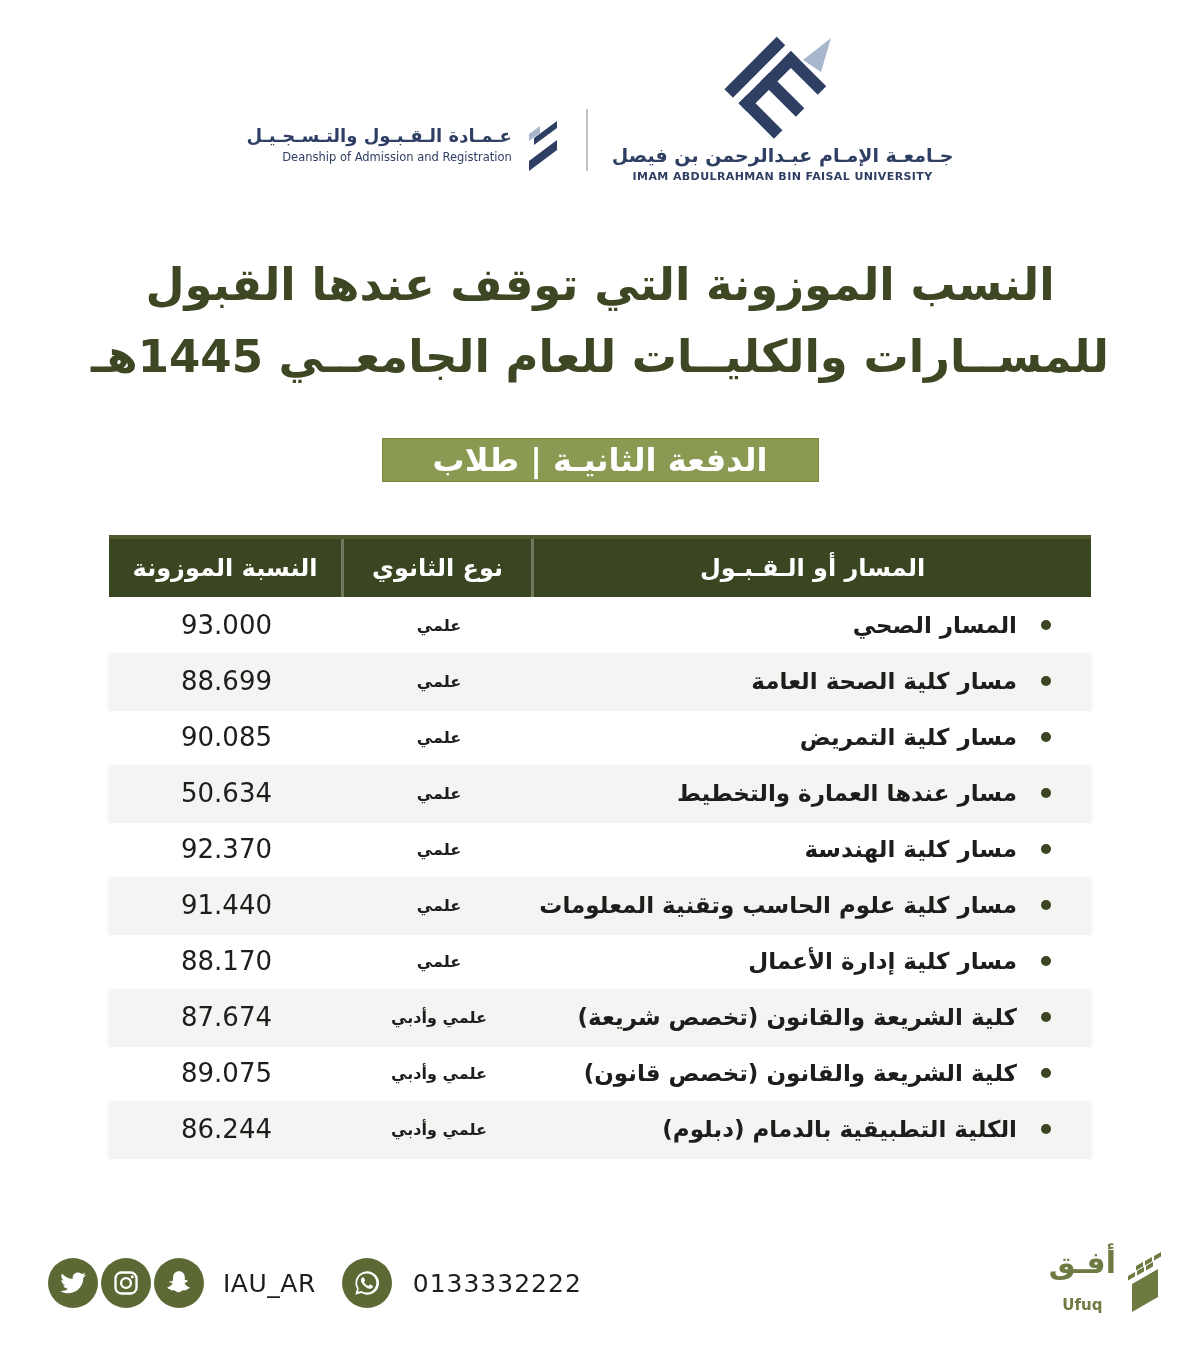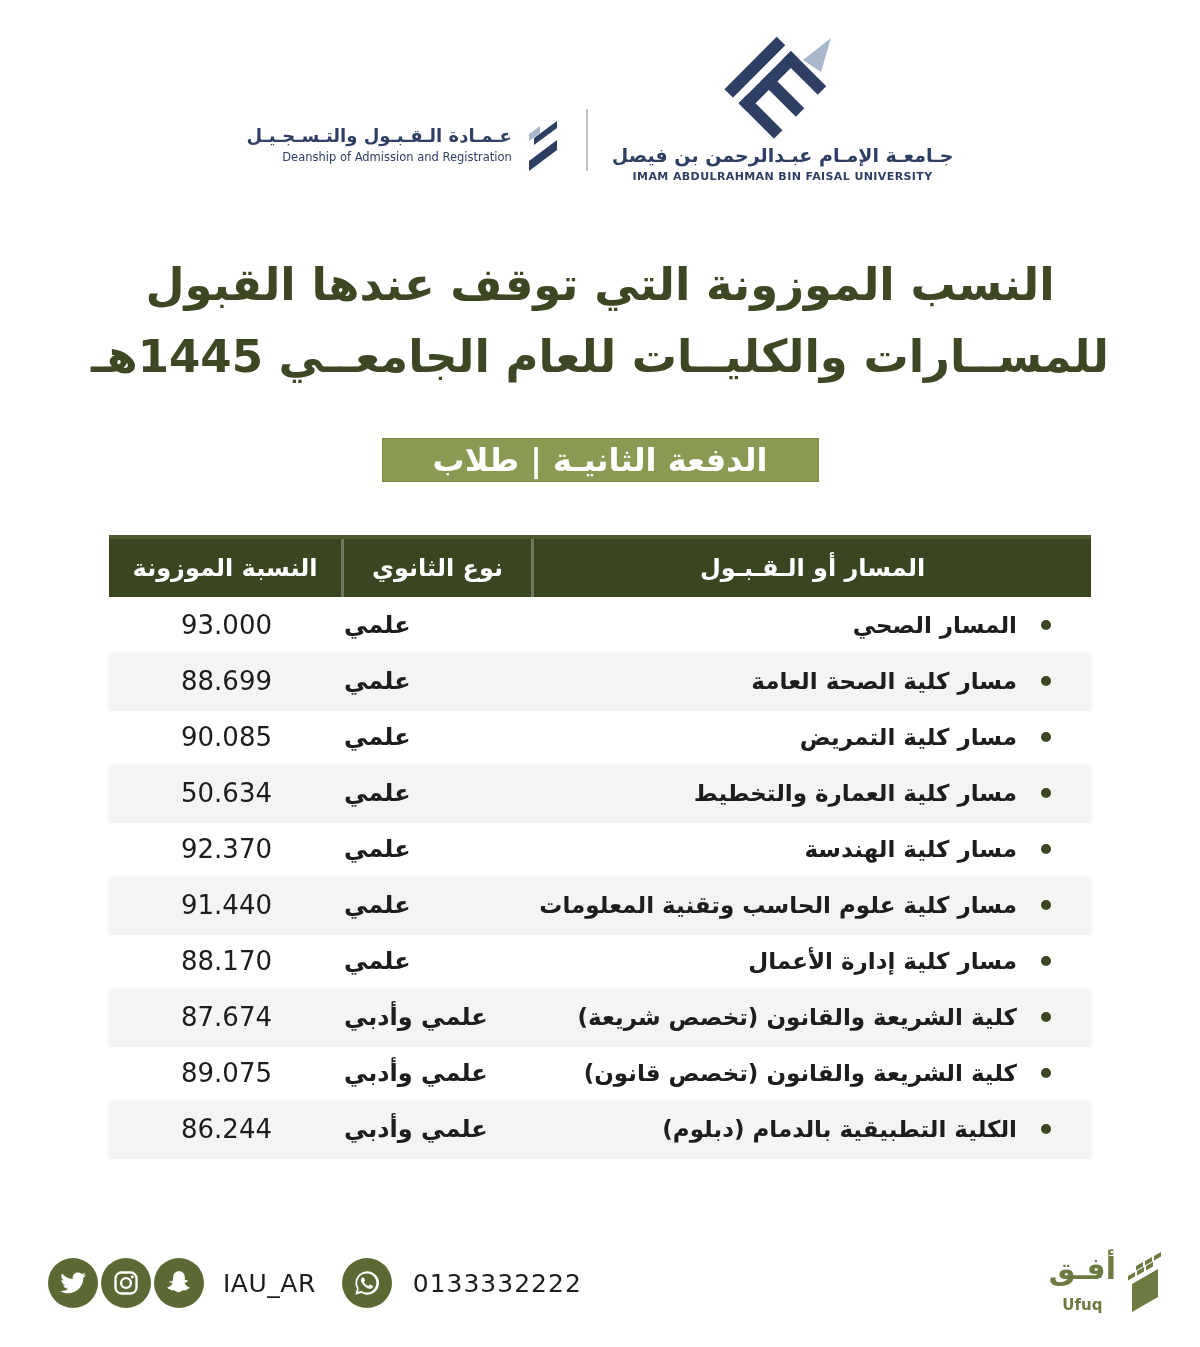--- a/index.html
+++ b/index.html
@@ -41,37 +41,37 @@
   .c-program { width:557px; }
   .c-type    { width:190px; }
   .c-score   { width:235px; }
 
   .t-row { display:flex; direction:rtl; height:56px; align-items:center; color:#1d1d1b; }
   .t-row.row-light { background:#f4f4f2; box-shadow:0 1px 3px rgba(0,0,0,0.10); }
   .t-row .c-program { display:flex; align-items:center; justify-content:flex-start;
                       padding-right:40px; box-sizing:border-box; gap:24px; }
   .bullet { width:10px; height:10px; border-radius:50%; background:#3a4521; flex:0 0 auto; }
   .program-text { font-size:23px; font-weight:bold; }
-  .t-row .c-type  { text-align:left; font-size:24px; font-weight:bold; }
+  .t-row .c-type  { text-align:center; font-size:16px; font-weight:bold; }
   .t-row .c-score { text-align:center; font-size:26px; }
 
   
   .footer { position:absolute; left:48px; right:38px; top:1248px;
             display:flex; justify-content:space-between; align-items:center; }
   .footer-left { display:flex; align-items:center; }
   .social-circle { width:50px; height:50px; border-radius:50%; background:#5d6935;
                    display:flex; align-items:center; justify-content:center; margin-right:3px; }
   .social-circle svg { width:28px; height:28px; }
   .handle { font-size:25px; color:#1d1d1b; margin:0 26px 0 16px; letter-spacing:0.5px; }
   .phone  { font-size:25px; color:#1d1d1b; margin-left:18px; letter-spacing:1px; }
 
   .ufuq { display:flex; align-items:flex-end; }
   .ufuq-text { display:flex; flex-direction:column; align-items:center; padding-bottom:4px; }
   .ufuq-ar { color:#6d7a42; font-size:30px; font-weight:bold; line-height:30px; }
-  .ufuq-en { color:#6d7a42; font-size:15px; font-weight:bold; margin-top:12px; }
+  .ufuq-en { color:#6d7a42; font-size:15px; font-weight:bold; margin-top:18px; }
 </style>
 </head>
 <body>
 
 <div class="page">
 
   <div class="logos">
     <div class="deanship-block">
       <div class="deanship-text">
         <div class="deanship-ar">عـمـادة الـقـبـول والتـسـجـيـل</div>
@@ -143,21 +143,21 @@
         <span class="bullet"></span>
         <span class="program-text">مسار كلية التمريض</span>
       </div>
       <div class="cell c-type">علمي</div>
       <div class="cell c-score">90.085</div>
     </div>
 
     <div class="t-row row-light">
       <div class="cell c-program">
         <span class="bullet"></span>
-        <span class="program-text">مسار كلية العمارة والتخطيط</span>
+        <span class="program-text">مسار عندها العمارة والتخطيط</span>
       </div>
       <div class="cell c-type">علمي</div>
       <div class="cell c-score">50.634</div>
     </div>
 
     <div class="t-row">
       <div class="cell c-program">
         <span class="bullet"></span>
         <span class="program-text">مسار كلية الهندسة</span>
       </div>

